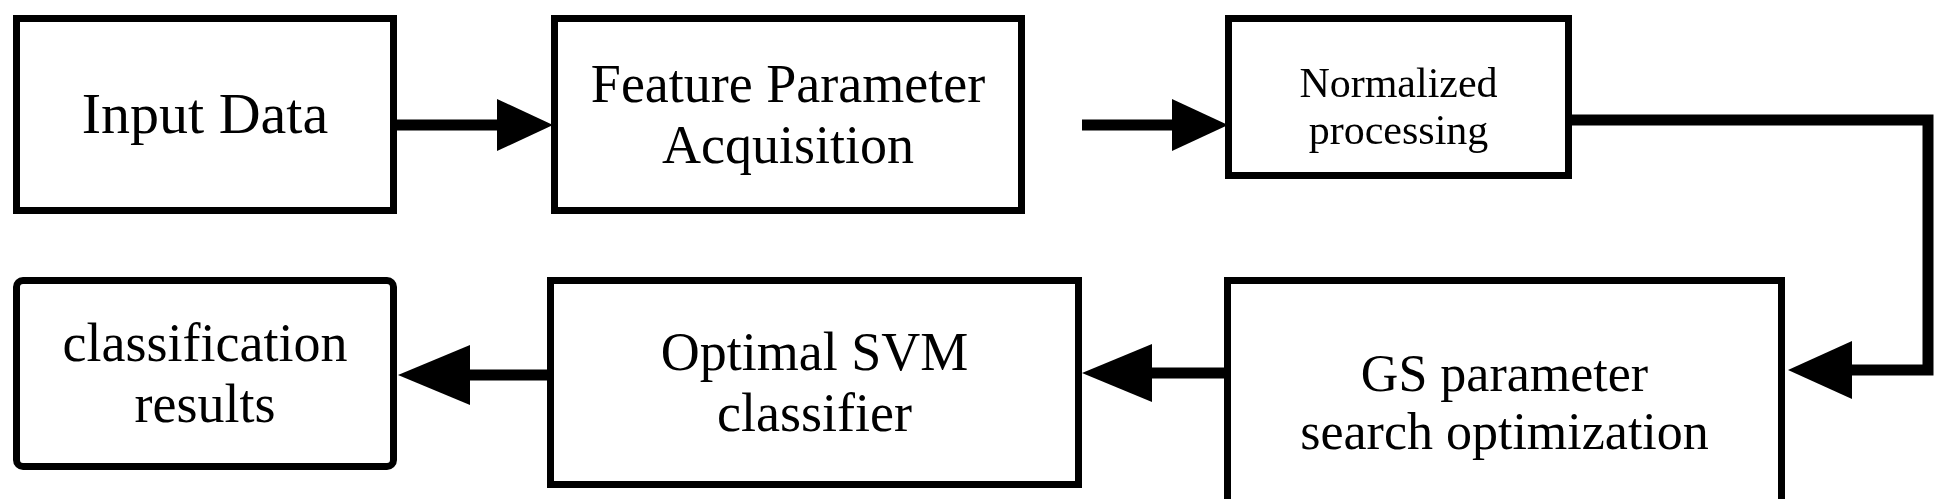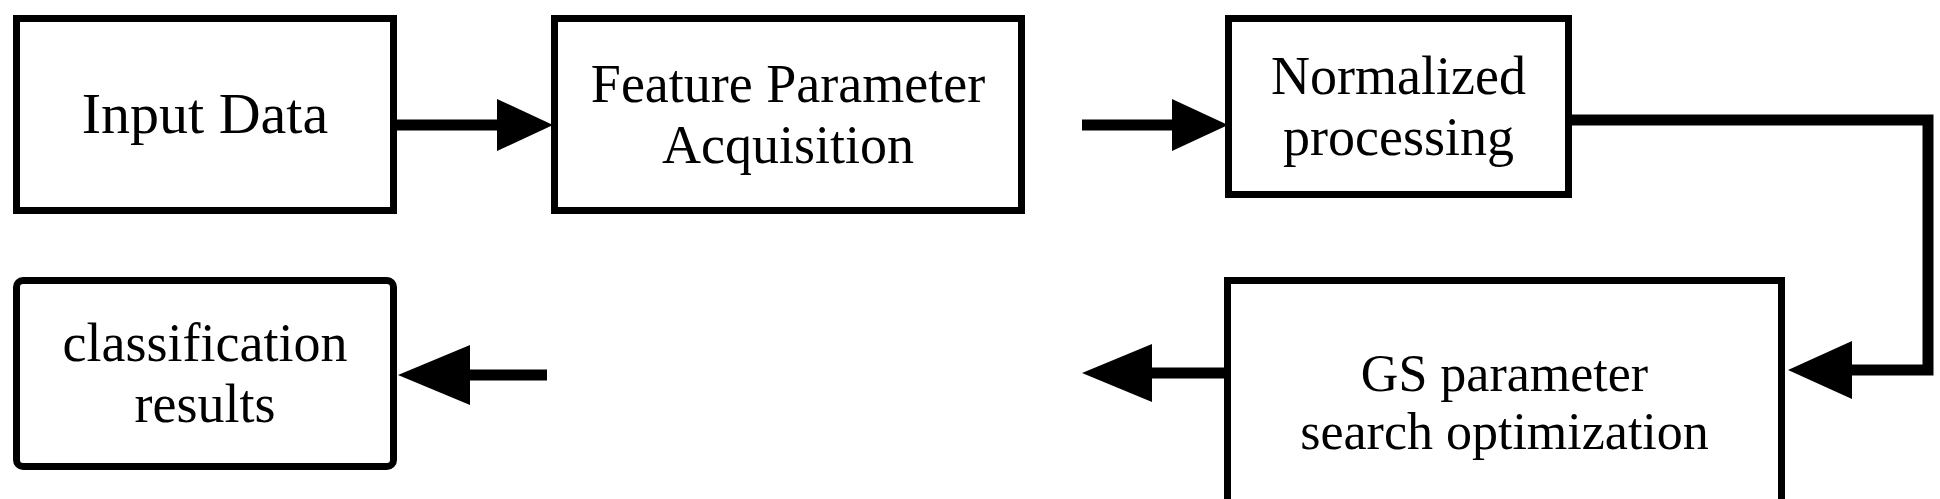--- a/index.html
+++ b/index.html
@@ -91,29 +91,33 @@
 
   <div class="node" style="left:13px; top:15px; width:384px; height:199px; font-size:58px;">
     <span class="node-label">Input Data</span>
   </div>
 
   <div class="node" style="left:551px; top:15px; width:474px; height:199px; font-size:54px;">
     <span class="node-label">Feature Parameter
 Acquisition</span>
   </div>
 
-  <div class="node" style="left:1225px; top:15px; width:347px; height:183px; font-size:54px;">
+  <div class="node" style="left:1225px; top:15px; width:347px; height:164px; font-size:42px;align-items:flex-end;">
     <span class="node-label">Normalized
 processing</span>
   </div>
 
   <div class="node" style="left:1224px; top:277px; width:561px; height:252px; font-size:52px;align-items:center;">
     <span class="node-label">GS parameter
 search optimization</span>
   </div>
 
+  <div class="node" style="left:547px; top:277px; width:535px; height:211px; font-size:54px;">
+    <span class="node-label">Optimal SVM
+classifier</span>
+  </div>
 
   <div class="node" style="left:13px; top:277px; width:384px; height:193px; font-size:54px;border-radius:10px;">
     <span class="node-label">classification
 results</span>
   </div>
 
 </div>
 
 </body></html>

